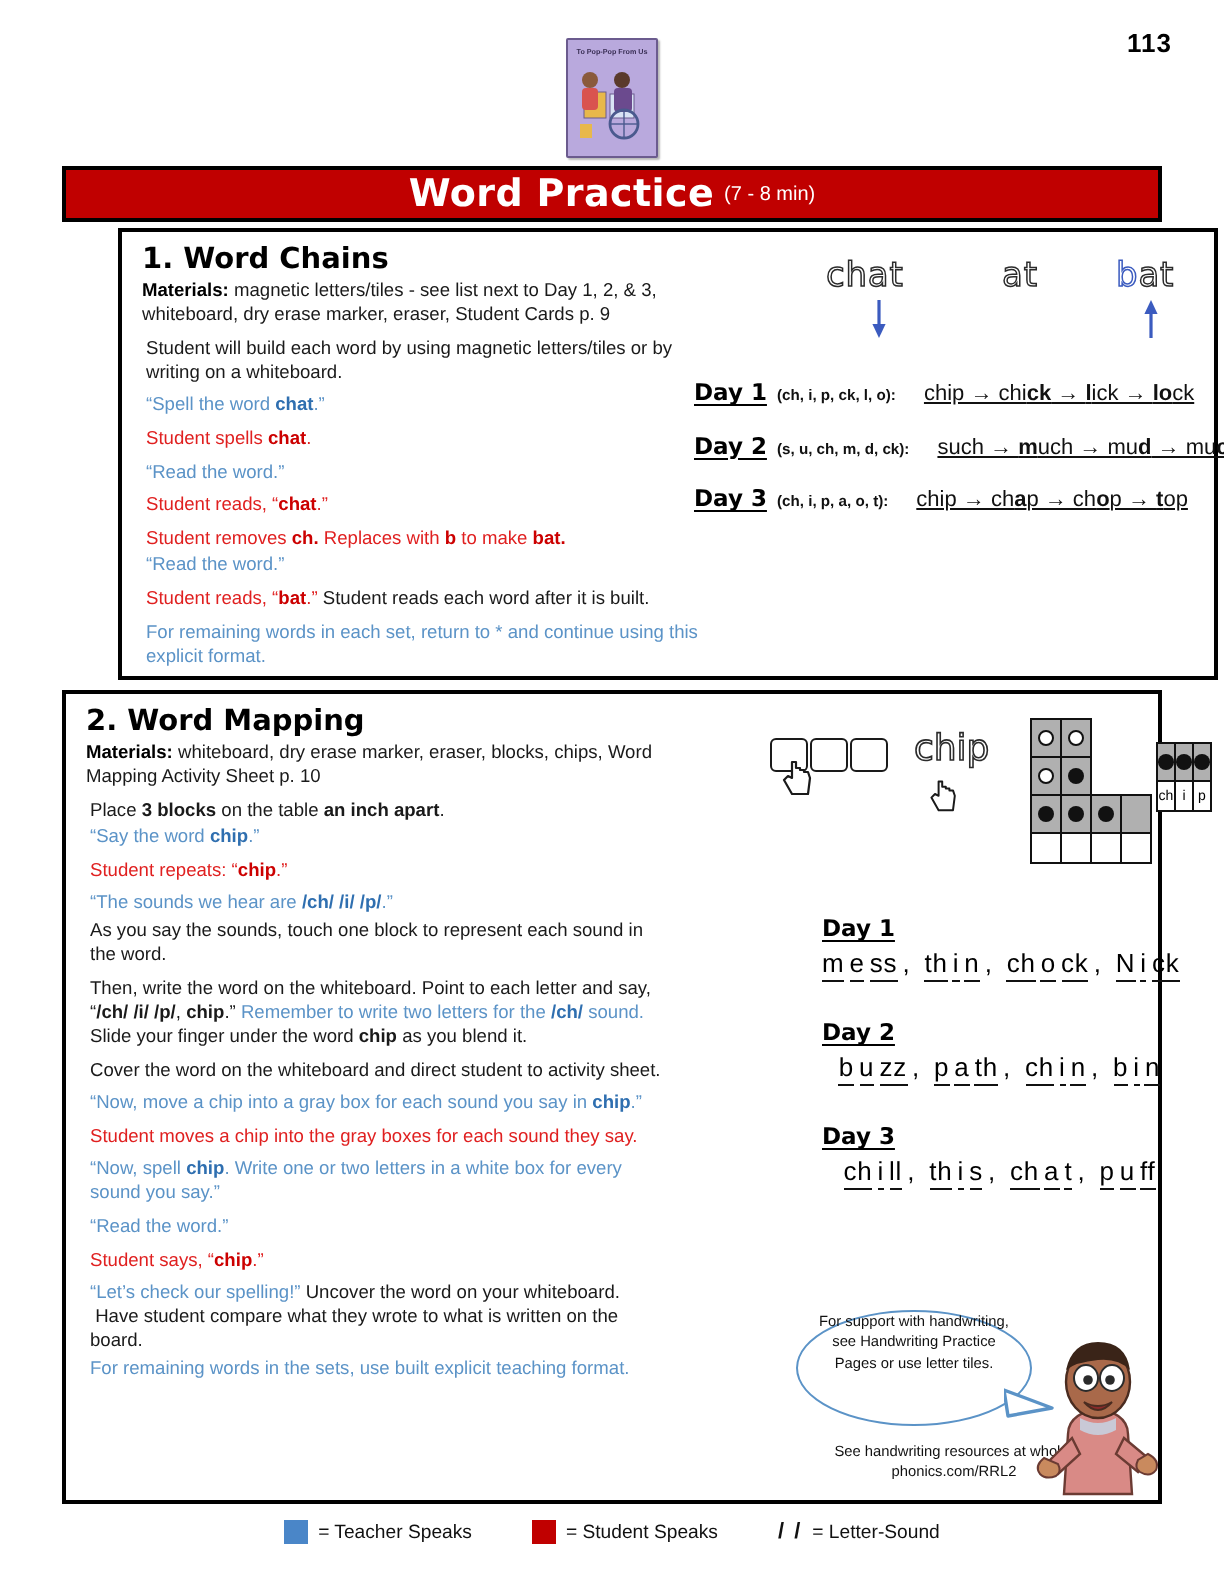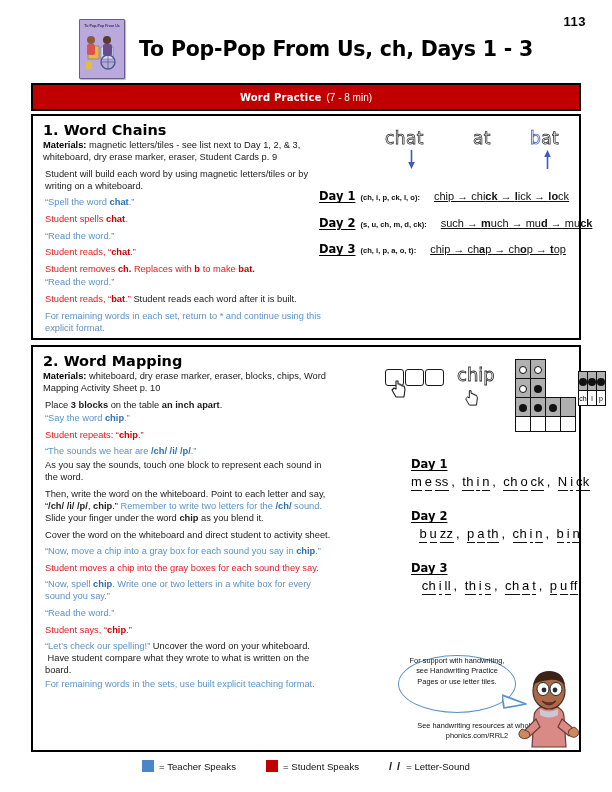--- a/index.html
+++ b/index.html
@@ -37,29 +37,29 @@
   }
   
   .band{
     position:absolute;left:31px;top:83px;width:550px;height:28px;
     background:#c00000;border:2.2px solid #000;
     display:flex;align-items:center;justify-content:center;
     box-sizing:border-box;
   }
   .band-title{
     font-family:"DejaVu Sans", sans-serif;
-    color:#fff;font-size:10px;font-weight:600;letter-spacing:.2px;
+    color:#fff;font-size:19px;font-weight:600;letter-spacing:.2px;
   }
   .band-sub{color:#fff;font-size:10px;margin-left:5px;}
   
   .panel{
     position:absolute;left:31px;width:550px;
     border:2.2px solid #000;box-sizing:border-box;background:#fff;
   }
-  #panel-chains{top:114px;height:226px;}
+  #panel-chains{top:114px;height:226px;margin-left:28px;}
   #panel-mapping{top:345px;height:407px;}
   .sec-head{
     font-family:"DejaVu Sans", sans-serif;
     font-size:14.5px;font-weight:600;margin:0;padding:4px 0 1px 10px;
   }
   .body-txt{font-size:9.3px;line-height:12.1px;color:#1a1a1a;}
   .mats{padding:0 10px 0 10px;}
   .mats b{font-weight:700;color:#000;}
   .pcol{position:absolute;left:0;top:0;width:308px;padding-top:2px;}
   .ln{padding:0 6px 0 12px;margin-top:4.5px;}
@@ -171,21 +171,20 @@
       <circle cx="11" cy="8" r="4" fill="#8a5a3b"></circle>
       <rect x="7" y="12" width="8" height="11" rx="2" fill="#d9534f"></rect>
       <circle cx="27" cy="8" r="4" fill="#5a3a2b"></circle>
       <rect x="23" y="12" width="9" height="12" rx="2" fill="#6b4a8e"></rect>
       <circle cx="28" cy="30" r="7" fill="none" stroke="#4a5a8e" stroke-width="1.4"></circle>
       <line x1="21" y1="30" x2="35" y2="30" stroke="#4a5a8e" stroke-width=".7"></line>
       <line x1="28" y1="23" x2="28" y2="37" stroke="#4a5a8e" stroke-width=".7"></line>
       <rect x="6" y="30" width="6" height="7" fill="#e8b84b"></rect>
     </svg>
   </div>
-  <div class="doc-title">To Pop-Pop From Us, ch, Days 1 - 3</div>
 </div>
 
 <div class="band">
   <span class="band-title">Word Practice</span>
   <span class="band-sub">(7 - 8 min)</span>
 </div>
 
 <div class="panel" id="panel-chains">
   <div class="pcol">
     <div class="sec-head">1. Word Chains</div>

